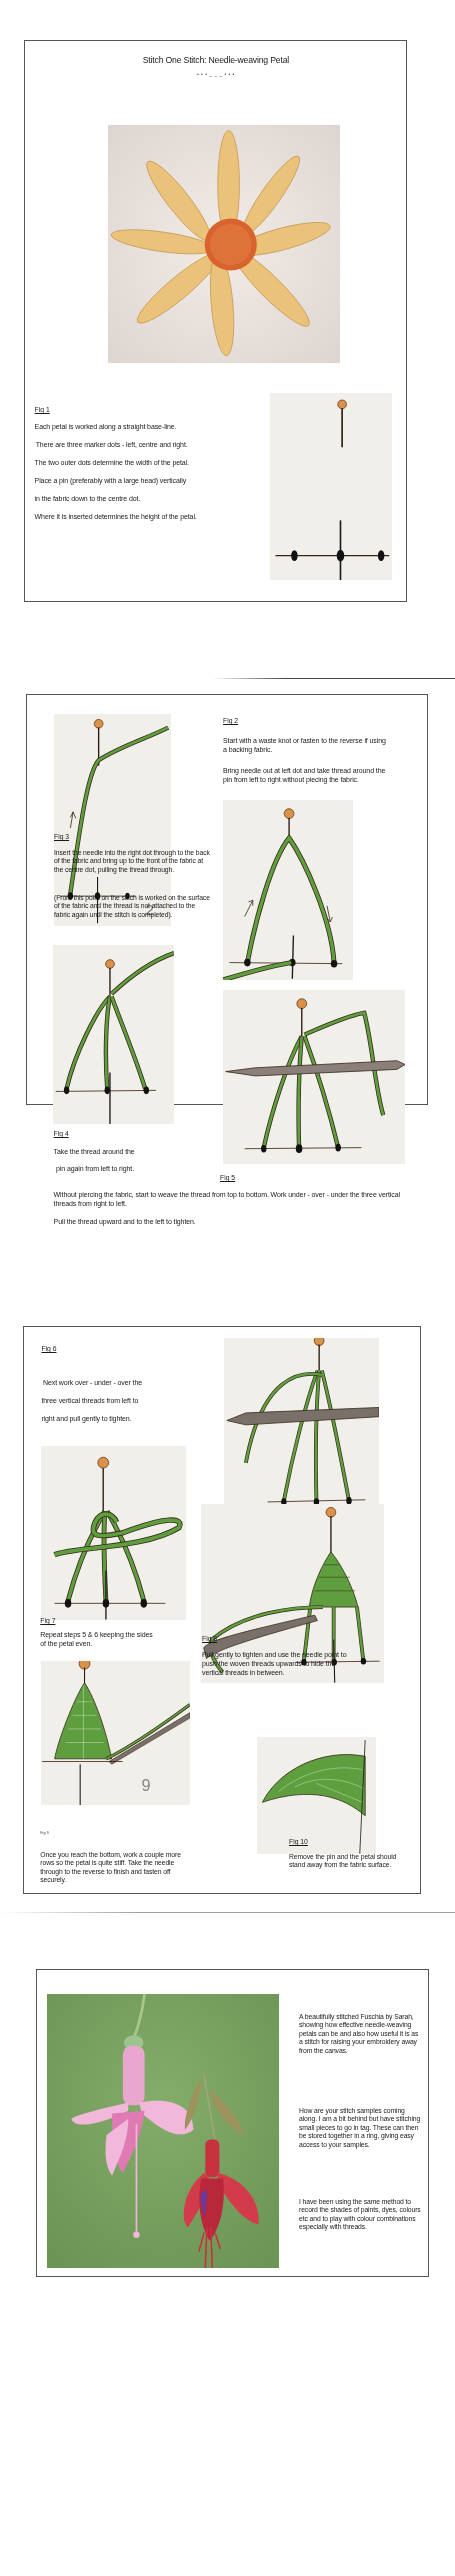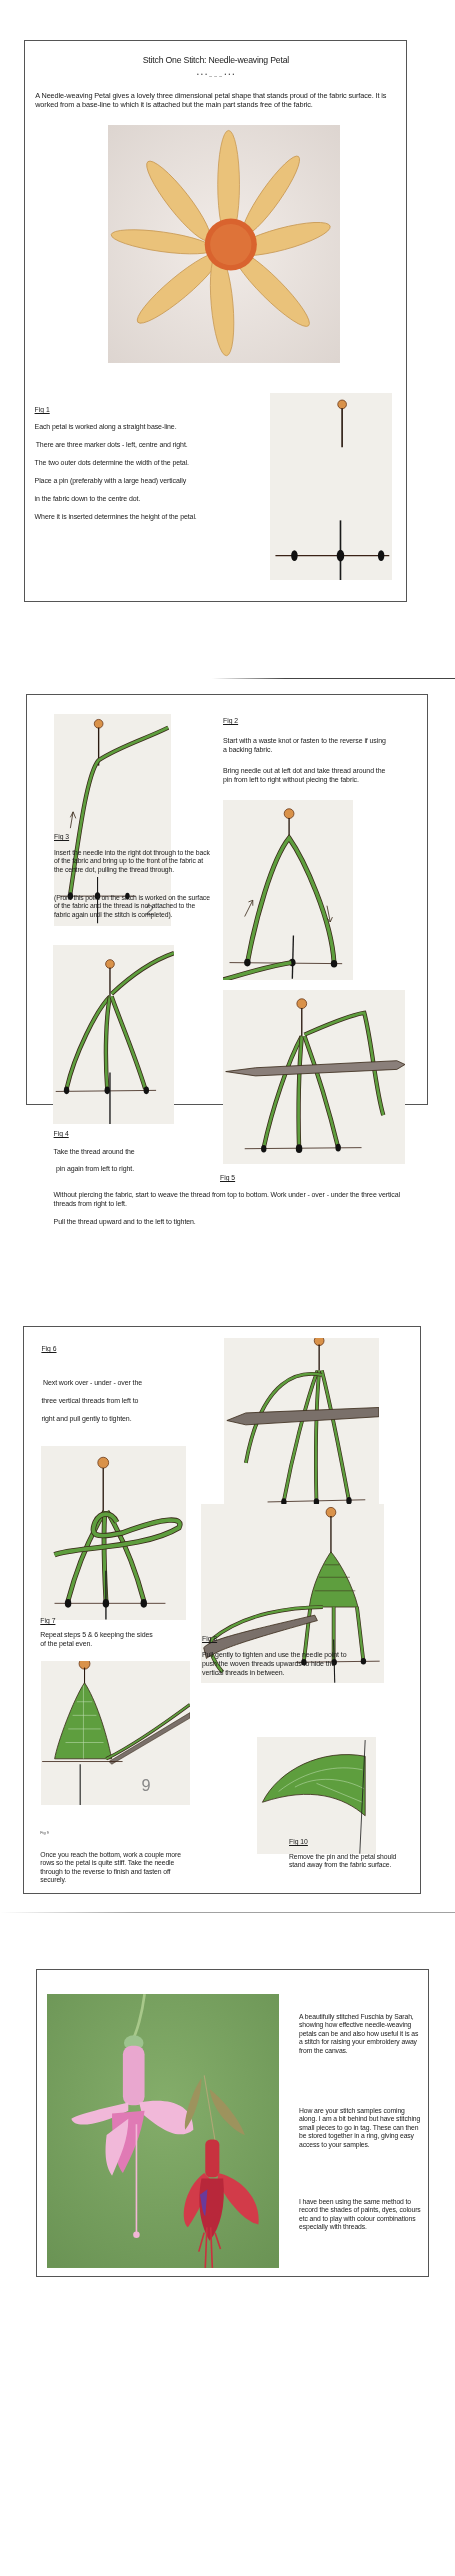--- a/index.html
+++ b/index.html
@@ -15,21 +15,20 @@
     .photo-fuchsia { position: absolute; background: #78a25f; overflow: hidden; }
     .scanline { position: absolute; height: 1.1px; background: linear-gradient(90deg, rgba(120,120,120,0), #444 30%, #444); }
   </style>
 </head>
 <body>
 
 <div class="page" style="left:24.4px; top:40px; width:382px; height:288px; border-bottom:none;"></div>
 <div class="page" style="left:24.4px; top:40px; width:383px; height:562px;text-decoration:underline;">
   <div class="abs" style="left:0; width:100%; top:13.6px; text-align:center; font-size:8.7px; letter-spacing:-0.2px;">Stitch One Stitch: Needle-weaving Petal</div>
   <div class="abs" style="left:0; width:100%; top:31px; text-align:center; font-size:4.9px; letter-spacing:0.5px; color:#444;">• • • _ _ _ • • •</div>
-  <div class="abs txt" style="left:9.8px; top:50px; width:361px; font-size:7.3px;">A Needle-weaving Petal gives a lovely three dimensional petal shape that stands proud of the fabric surface. It is worked from a base-line to which it is attached but the main part stands free of the fabric.</div>
 
   <div class="photo-flower" style="left:83px; top:84px; width:232px; height:238px;">
     <svg viewBox="0 0 427 438">
       <defs>
         <radialGradient id="bgF" cx="50%" cy="50%" r="70%">
             <stop offset="0" stop-color="#f2ece8"></stop>
             <stop offset="1" stop-color="#ddd5d0"></stop>
           </radialGradient>
       </defs>
       <rect width="427" height="438" fill="url(#bgF)"></rect>

